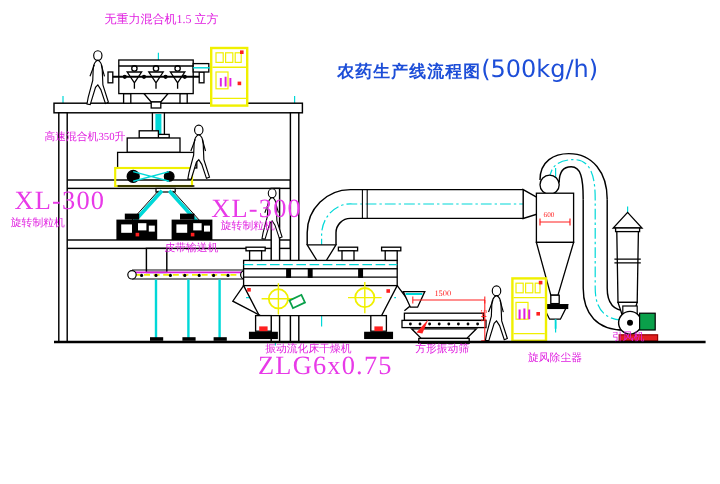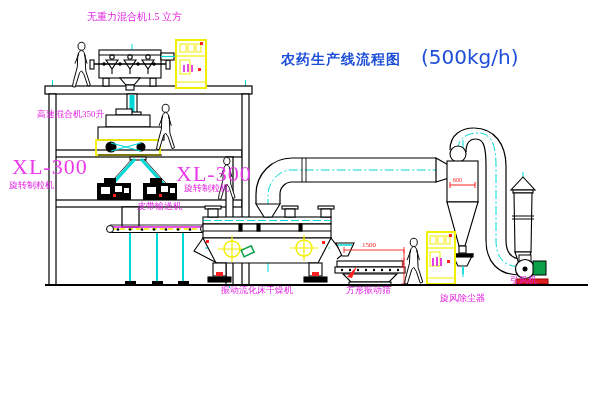--- a/index.html
+++ b/index.html
@@ -6,21 +6,21 @@
   .stage{position:relative;width:600px;height:403px;background:#fff;overflow:hidden;
          font-family:"DejaVu Sans",sans-serif;}
   .cad-svg{position:absolute;left:0;top:0;}
   .lbl{position:absolute;color:#e01ee0;font-size:9px;line-height:1;white-space:nowrap;font-family:Liberation Serif, serif;}
   .lbl.model{font-size:22px;letter-spacing:1px;color:#e83ae8;}
   .lbl.dim{color:#ff2020;font-size:7px;letter-spacing:0;}
   .lbl.dim-v{writing-mode:vertical-rl;}
   .title{position:absolute;left:281px;top:45px;color:#1d4ed8;white-space:nowrap;
          display:flex;align-items:flex-end;gap:0;}
   .title .cn{font-size:14px;font-weight:700;letter-spacing:1px;}
-  .title .cap{font-size:20px;font-weight:400;margin-left:20px;}
+  .title .cap{font-size:20px;font-weight:400;}
 </style>
 </head>
 <body>
 
 <div class="stage">
 
 <svg class="cad-svg" width="600" height="403" viewBox="0 0 600 403">
   <defs>
     <g id="person">
       <ellipse cx="12" cy="4.5" rx="3.6" ry="4.2" fill="#fff" stroke="#000" stroke-width="1"></ellipse>
@@ -290,20 +290,21 @@
 
 <div class="lbl model" style="left:12px;top:156px">XL-300</div>
 <div class="lbl" style="left:9px;top:181px">旋转制粒机</div>
 
 <div class="lbl model" style="left:176px;top:163px">XL-300</div>
 <div class="lbl" style="left:184px;top:184px">旋转制粒机</div>
 
 <div class="lbl" style="left:137px;top:202px">皮带输送机</div>
 
 <div class="lbl" style="left:221px;top:286px">振动流化床干燥机</div>
+<div class="lbl model" style="left:215px;top:294px">ZLG6x0.75</div>
 
 <div class="lbl" style="left:346px;top:286px">方形振动筛</div>
 
 <div class="lbl" style="left:440px;top:294px">旋风除尘器</div>
 <div class="lbl" style="left:510px;top:276px">引风机</div>
 
 <div class="lbl dim" style="left:362px;top:242px">1500</div>
 <div class="lbl dim dim-v" style="left:399px;top:258px">541</div>
 <div class="lbl dim" style="left:453px;top:177px;font-size:6px">600</div>
 

